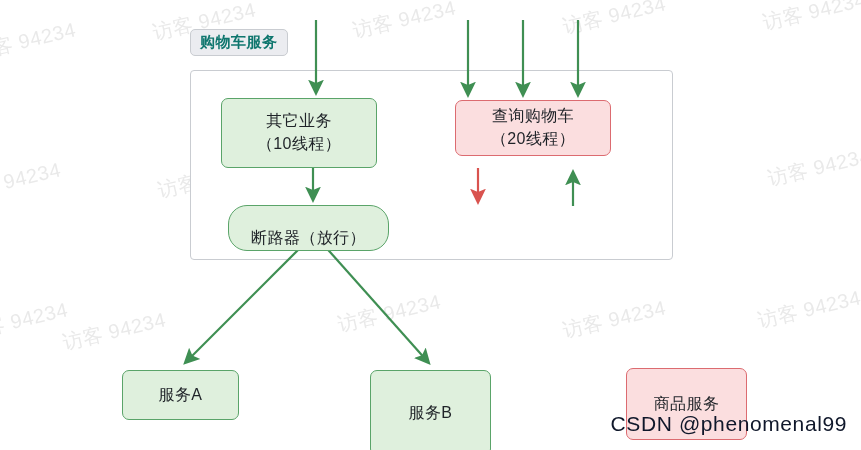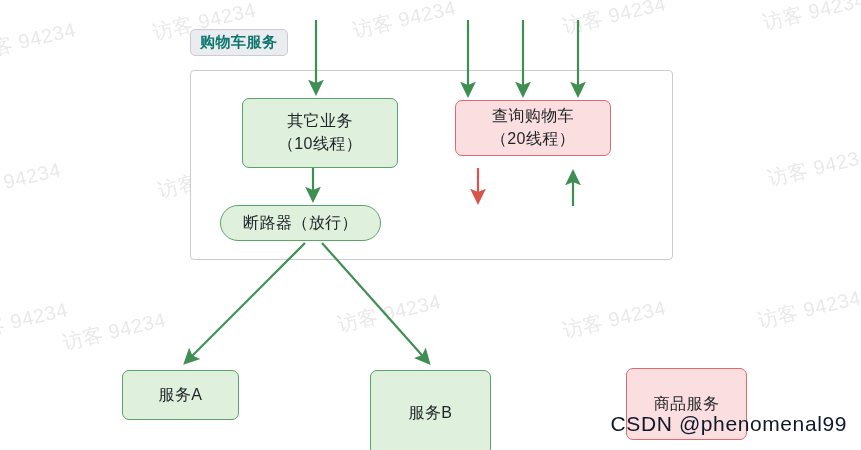--- a/index.html
+++ b/index.html
@@ -103,23 +103,23 @@
     background: #fbdedf;
     border: 1.6px solid #dc6b70;
     color: #1f2328;
   }
   .node.rect { border-radius: 7px; }
   .node.pill { border-radius: 19px; }
 
   .node .line { display: block; }
 
   
-  #node-other-biz   { left: 242px; top: 98px;  width: 156px; height: 70px; }
+  #node-other-biz   { left: 221px; top: 98px;  width: 156px; height: 70px; }
   #node-query-cart  { left: 455px; top: 100px; width: 156px; height: 56px; }
-  #node-cb-pass     { left: 220px; top: 205px; width: 161px; height: 36px; }
+  #node-cb-pass     { left: 228px; top: 205px; width: 161px; height: 46px; justify-content: flex-end; }
   #node-cb-open     { left: 448px; top: 207px; width: 158px; height: 34px; }
   #node-service-a   { left: 122px; top: 370px; width: 117px; height: 50px; }
   #node-service-b   { left: 370px; top: 370px; width: 121px; height: 86px; }
   #node-goods-svc   { left: 613px; top: 368px; width: 121px; height: 72px; margin-left: 13px; }
 
   
   .csdn {
     position: absolute;
     right: 14px;
     bottom: 14px;

